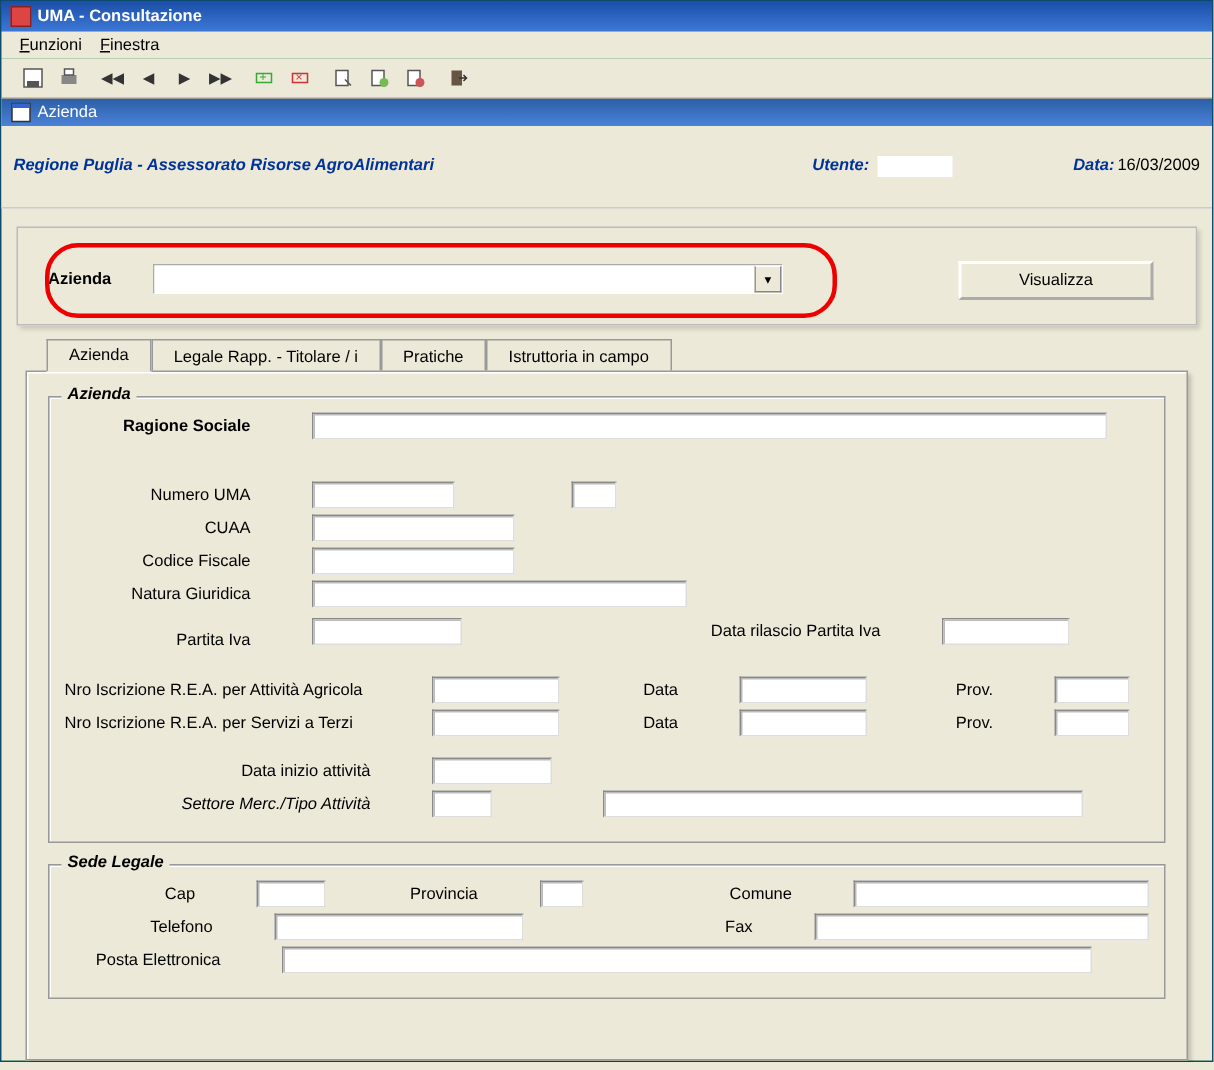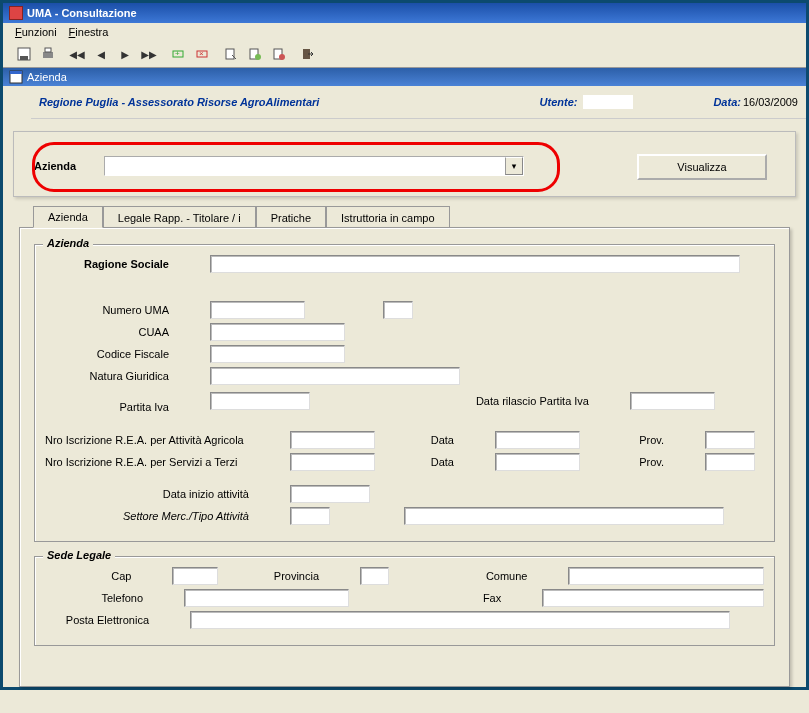--- a/index.html
+++ b/index.html
@@ -1,34 +1,34 @@
 <!DOCTYPE html>
 <html><head>
 <meta charset="utf-8">
 <style>
 * { box-sizing: border-box; margin: 0; padding: 0; }
 body { font-family: "Tahoma", "Arial", sans-serif; font-size: 11px; background: #ece9d8; width: 809px; color: #000; }
 
-.window { background: #15803d; border: 3px solid #0c4a6e; }
+.window { background: #15803d; border: 1px solid #0c4a6e; }
 .titlebar { background: linear-gradient(#1b4fa8, #3d78d6); color: #fff; padding: 3px 6px; font-weight: bold; display: flex; align-items: center; gap: 4px; }
 .titlebar-icon { width: 14px; height: 14px; background: #d44; border: 1px solid #822; }
 
 .menubar { background: #ece9d8; padding: 3px 12px; display: flex; gap: 12px; }
 .menubar span { cursor: pointer; }
 .menubar span u { text-decoration: underline; }
 
 .toolbar { background: #ece9d8; padding: 3px 10px; display: flex; gap: 2px; align-items: center; border-bottom: 1px solid #999; }
 .tbtn { width: 22px; height: 20px; border: none; background: transparent; display: flex; align-items: center; justify-content: center; font-size: 10px; cursor: pointer; color: #333; }
 .tsep { width: 3px; height: 20px; }
 
 .subwindow { margin: 0 0 0 0; background: #ece9d8; }
 .subtitle { background: linear-gradient(#2c5fa8, #4a82d6); color: #fff; padding: 2px 6px; display: flex; align-items: center; gap: 4px; }
 .subtitle-icon { width: 14px; height: 14px; }
 
-.header-strip { background: #ece9d8; padding: 9px 8px; display: flex; align-items: center; font-weight: bold; color: #003399; border-bottom: 1px solid #ccc; margin-left: 28px; }
+.header-strip { background: #ece9d8; padding: 20px 8px; display: flex; align-items: flex-start; font-weight: bold; color: #003399; border-bottom: 1px solid #ccc; }
 .header-left { flex: 1; font-style: italic; }
 .header-utente { margin-right: 6px; font-style: italic; }
 .header-utente-box { width: 50px; height: 14px; background: #fff; display: inline-block; margin-right: 80px; }
 .header-data-label { color: #003399; font-style: italic; }
 .header-data-val { color: #000; font-weight: normal; margin-left: 2px; }
 
 .content { padding: 12px 10px 0 10px; }
 
 .search-area { position: relative; }
 .search-panel { background: #ece9d8; padding: 24px 12px 20px 12px; }

